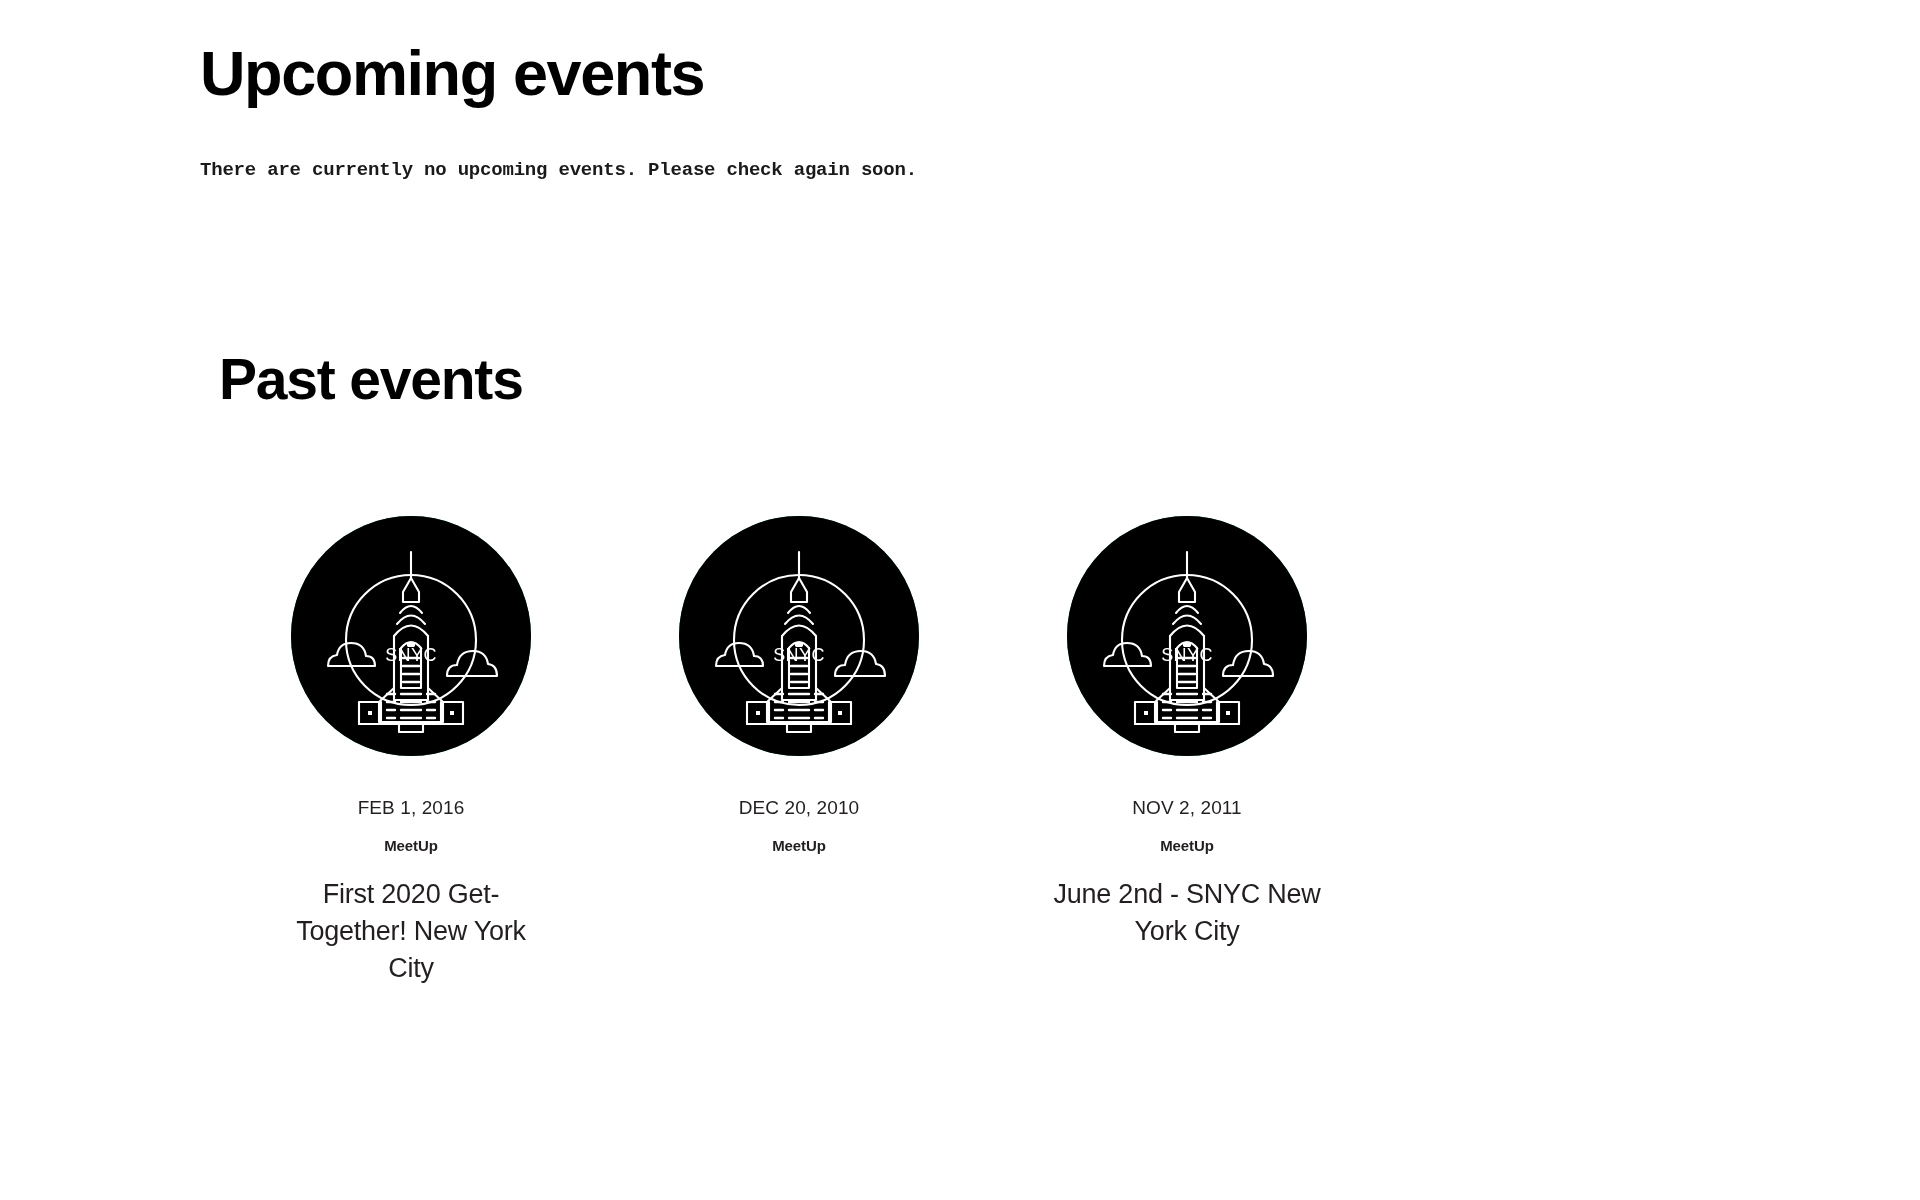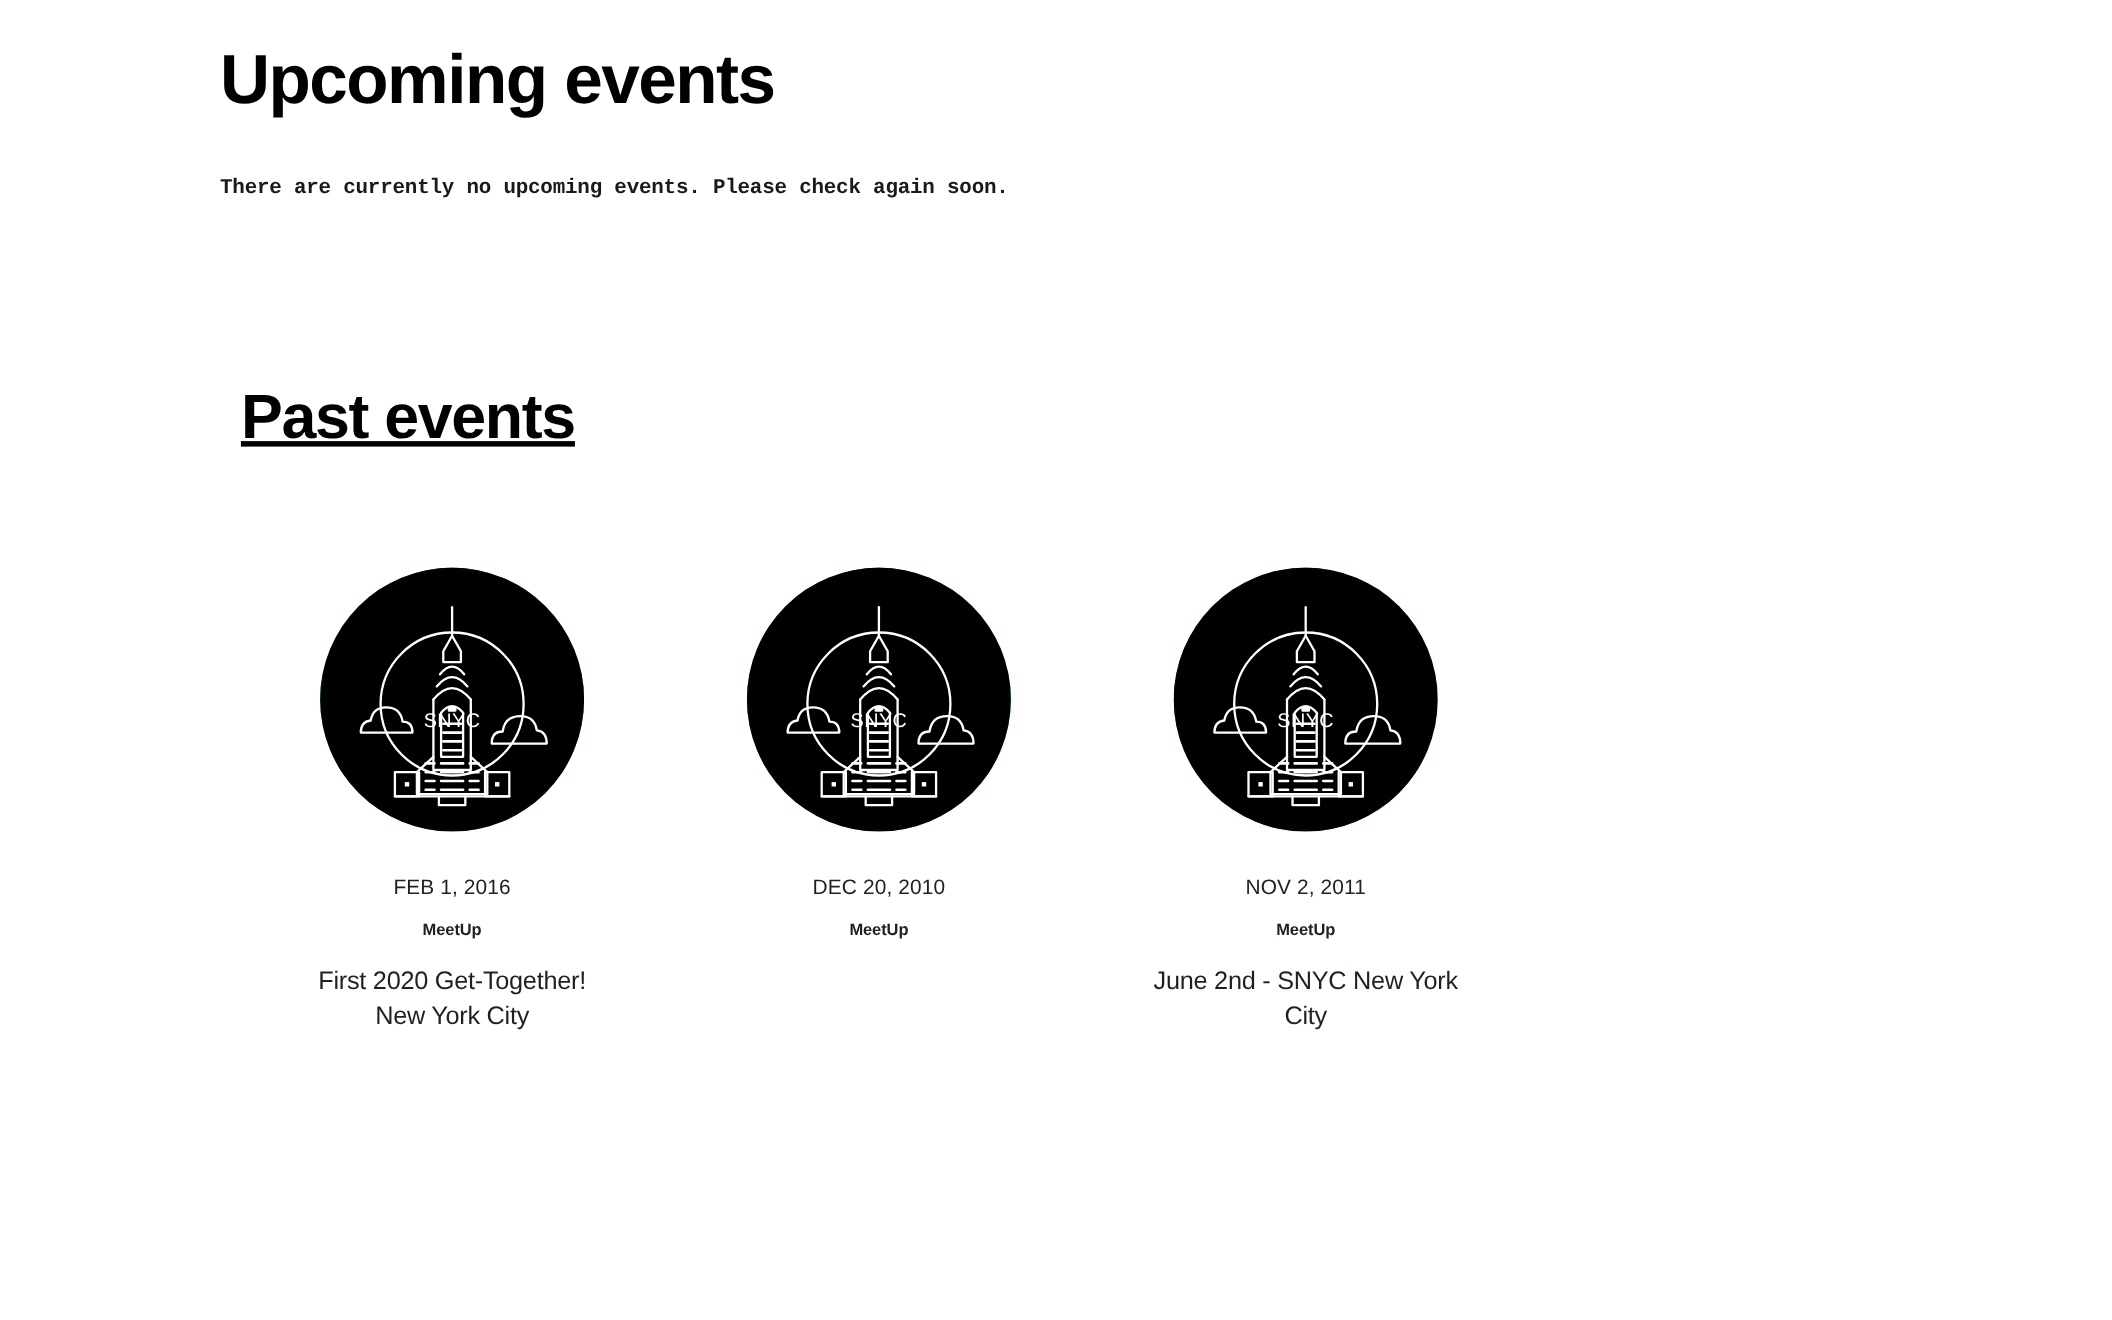--- a/index.html
+++ b/index.html
@@ -50,21 +50,20 @@
     color: #1a1a1a;
     font-family: Liberation Mono, monospace;
   }
 
   
   .past-section {
     position: absolute;
     left: 219px;
     top: 350px;
     width: 1600px;
-    text-decoration: underline;
   }
 
   .section-title {
     margin: 0;
     font-size: 57px;
     line-height: 1.05;
     font-weight: 700;
     letter-spacing: -1.2px;
     color: #000000;
   }
@@ -86,21 +85,21 @@
     flex-direction: column;
     align-items: center;
     text-decoration: none;
     color: inherit;
   }
 
   .event-logo {
     width: 240px;
     height: 240px;
     border-radius: 50%;
-    background: #22c55e;
+    background: #0f766e;
     display: block;
     flex: none;
     text-align: right;
   }
 
   .event-logo svg { display: block; width: 240px; height: 240px; }
 
   .event-date {
     margin: 0;
     padding-top: 41px;
@@ -120,21 +119,21 @@
     line-height: 1.2;
     font-weight: 700;
     letter-spacing: -0.1px;
     color: #231f20;
     text-align: center;
   }
 
   .event-name {
     margin: 0;
     padding-top: 21px;
-    font-size: 23px;
+    font-size: 27px;
     line-height: 1.38;
     font-weight: 400;
     letter-spacing: -0.25px;
     color: #231f20;
     text-align: center;
     width: 280px;
   }
 </style>
 </head>
 <body>

